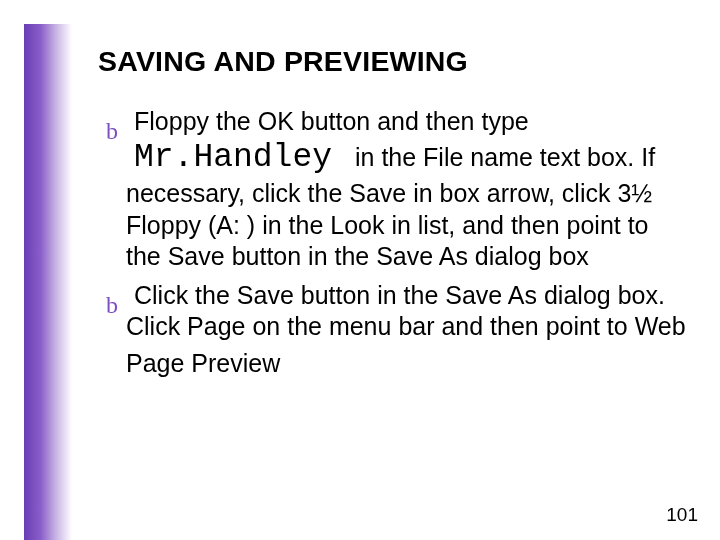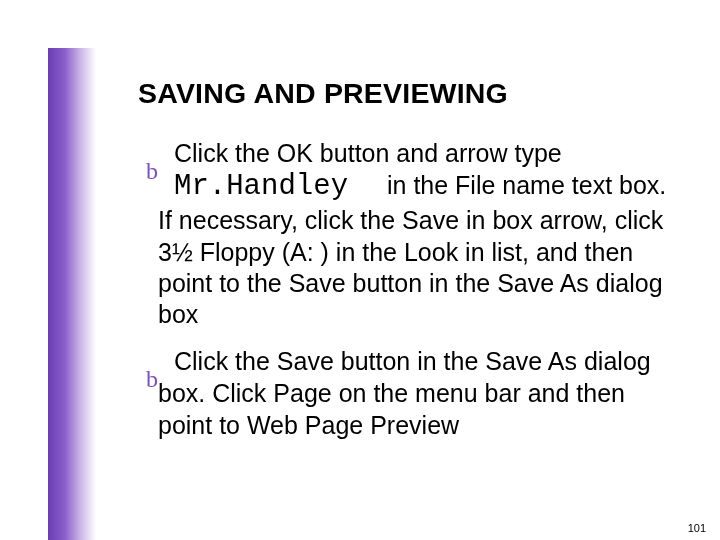--- a/index.html
+++ b/index.html
@@ -1,16 +1,16 @@
 <!DOCTYPE html>
 <html><head>
   <meta charset="utf-8">
   <style>
     * {
-      margin: 16px;
+      margin: 8px;
       padding: 0;
       box-sizing: border-box;
     }
     body {
       width: 720px;
       height: 540px;
       background: #fff;
       position: relative;
       font-family: Arial, Helvetica, sans-serif;
       overflow: hidden;
@@ -52,44 +52,44 @@
     .bullet-marker {
       position: absolute;
       left: 0;
       top: 2px;
       font-family: "Wingdings", serif;
       font-size: 24px;
       color: #7a4fc0;
     }
     .mono {
       font-family: "Courier New", Courier, monospace;
-      font-size: 29px;
+      font-size: 33px;
     }
     .page-number {
       position: absolute;
       bottom: 22px;
       right: 30px;
-      font-size: 11px;
+      font-size: 19px;
       color: #000;
     }
   </style>
 </head>
 <body>
 
 <div class="gradient-bar"></div>
 
 <div class="content">
   <div class="title">
     <span>SAVING AND PREVIEWING</span><br>
   </div>
 
   <div class="bullets">
     <div class="bullet-item">
       <span class="bullet-marker">b</span>
-      <span>Click the OK button and arrow type </span><span class="mono">Mr.Handley</span><span> in the File name text box.  If necessary, click the Save in box arrow, click 3½  Floppy (A: ) in the Look in list, and then point to the Save button in the Save As dialog box</span>
+      <span>Floppy the OK button and then type </span><span class="mono">Mr.Handley</span><span> in the File name text box.  If necessary, click the Save in box arrow, click 3½  Floppy (A: ) in the Look in list, and then point to the Save button in the Save As dialog box</span>
     </div>
     <div class="bullet-item">
       <span class="bullet-marker">b</span>
       <span>Click the Save button in the Save As dialog box.  Click Page on the menu bar and then point to Web Page Preview</span><span class="mono"></span><span></span>
     </div>
   </div>
 </div>
 
 <div class="page-number">101</div>
 

